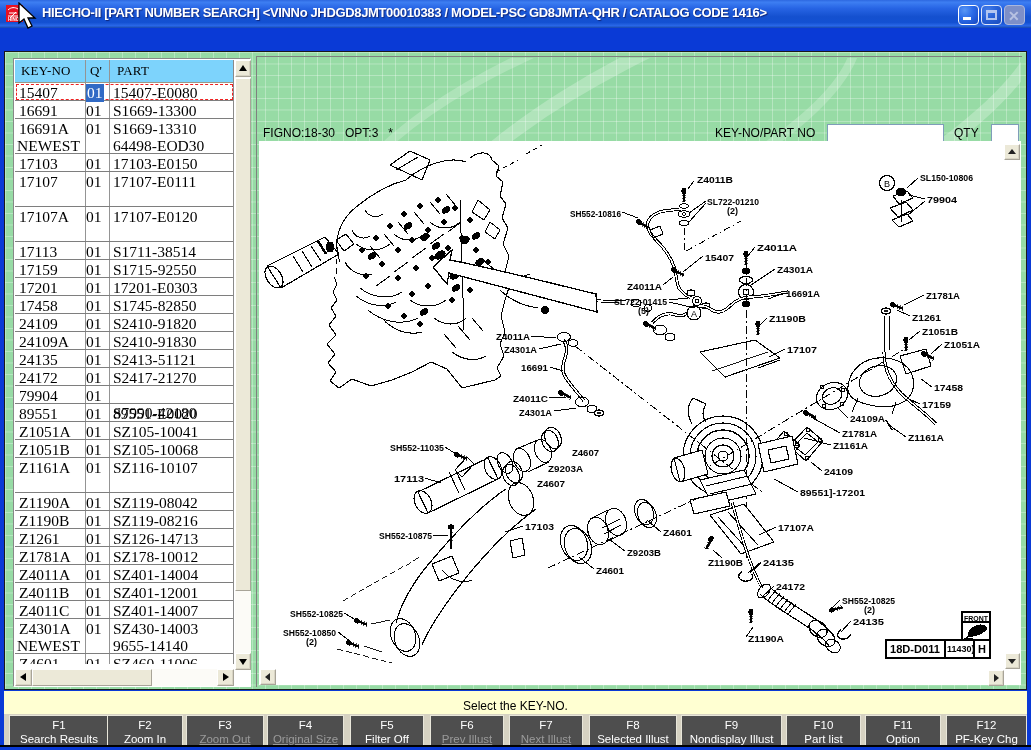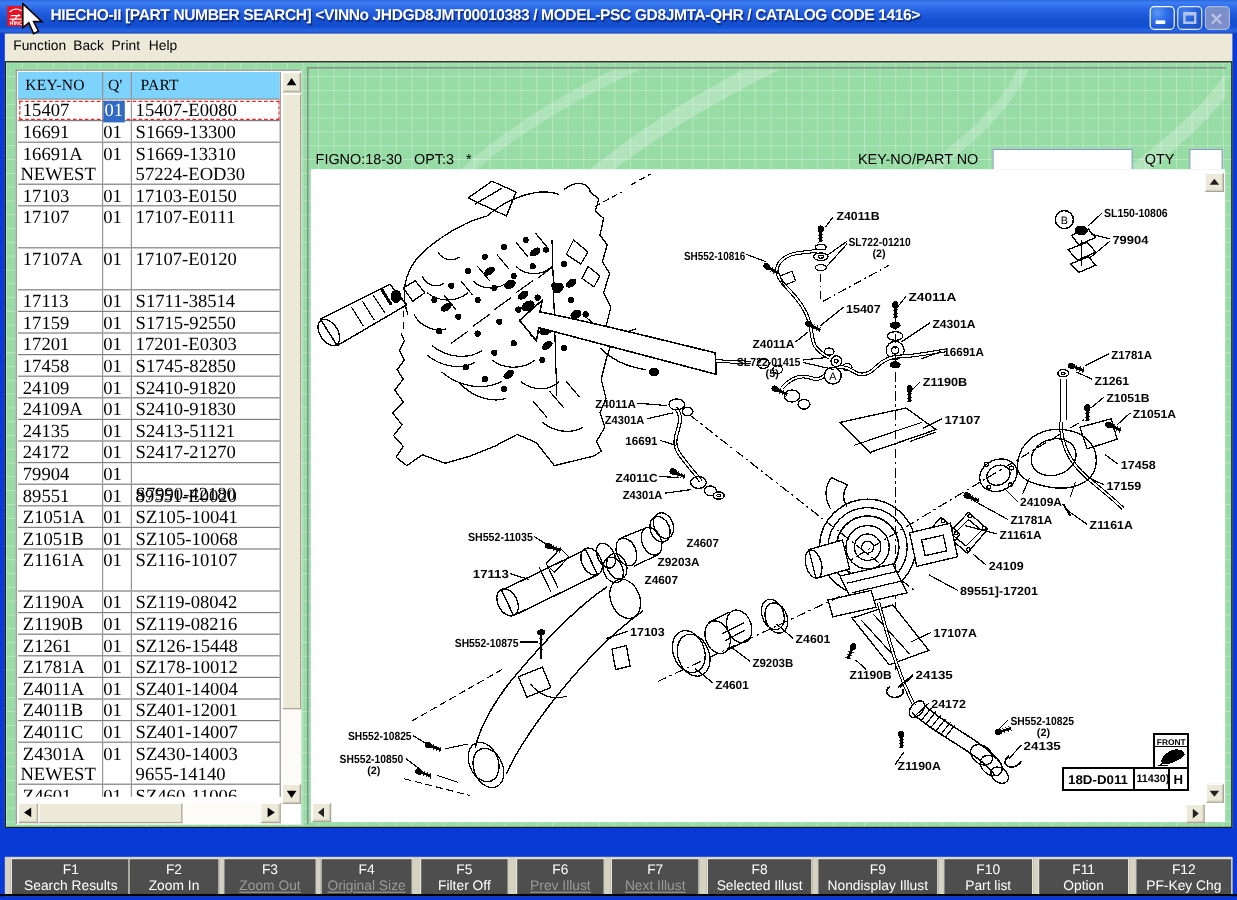--- a/index.html
+++ b/index.html
@@ -66,58 +66,52 @@
     <div class="tbtn" id="bmin">
         <div class="g"></div>
       </div>
     <div class="tbtn" id="bmax">
         <div class="g"></div>
       </div>
     <div class="tbtn" id="bclo">
         <div class="g">✕</div>
       </div>
   </div>
-  <div id="menu">
-    <span style="left:7px">Function</span>
-      <span style="left:57px">Back</span>
-      <span style="left:89px">Print</span>
-      <span style="left:120px">Help</span>
-  </div>
   <div id="content">
     <div id="lpanel">
       <div id="tbl">
           <div class="hdr">
             <span class="c1" style="top:3px;left:6px">KEY-NO</span>
             <span class="c2" style="top:3px;left:75px">Q'</span>
             <span class="c3" style="top:3px;left:102px">PART</span>
             <span class="vline1"></span>
             <span class="vline2"></span>
           </div>
           <div class="trow" style="top:23px;height:18px;outline:1.6px dashed #ee2222;outline-offset:-2px;"><span class="c1" style="top:1px">15407</span><span class="c2" style="top:1px;background:#316ac5;color:#fff;padding:0 1px">01</span><span class="c3" style="top:1px">15407-E0080</span><span class="vline1"></span><span class="vline2"></span></div>
           <div class="trow" style="top:41px;height:18px;"><span class="c1" style="top:1px">16691</span><span class="c2" style="top:1px">01</span><span class="c3" style="top:1px">S1669-13300</span><span class="vline1"></span><span class="vline2"></span></div>
-          <div class="trow" style="top:59px;height:35px;"><span class="c1" style="top:1px">16691A</span><span class="c1" style="top:18px;left:2px">NEWEST</span><span class="c2" style="top:1px">01</span><span class="c3" style="top:1px">S1669-13310</span><span class="c3" style="top:18px">57224-EOD30</span><span class="vline1"></span><span class="vline2"></span></div>
+          <div class="trow" style="top:59px;height:35px;"><span class="c1" style="top:1px">16691A</span><span class="c1" style="top:18px;left:2px">NEWEST</span><span class="c2" style="top:1px">01</span><span class="c3" style="top:1px">S1669-13310</span><span class="c3" style="top:18px">64498-EOD30</span><span class="vline1"></span><span class="vline2"></span></div>
           <div class="trow" style="top:94px;height:18px;"><span class="c1" style="top:1px">17103</span><span class="c2" style="top:1px">01</span><span class="c3" style="top:1px">17103-E0150</span><span class="vline1"></span><span class="vline2"></span></div>
           <div class="trow" style="top:112px;height:35px;"><span class="c1" style="top:1px">17107</span><span class="c2" style="top:1px">01</span><span class="c3" style="top:1px">17107-E0111</span><span class="vline1"></span><span class="vline2"></span></div>
           <div class="trow" style="top:147px;height:35px;"><span class="c1" style="top:1px">17107A</span><span class="c2" style="top:1px">01</span><span class="c3" style="top:1px">17107-E0120</span><span class="vline1"></span><span class="vline2"></span></div>
           <div class="trow" style="top:182px;height:18px;"><span class="c1" style="top:1px">17113</span><span class="c2" style="top:1px">01</span><span class="c3" style="top:1px">S1711-38514</span><span class="vline1"></span><span class="vline2"></span></div>
           <div class="trow" style="top:200px;height:18px;"><span class="c1" style="top:1px">17159</span><span class="c2" style="top:1px">01</span><span class="c3" style="top:1px">S1715-92550</span><span class="vline1"></span><span class="vline2"></span></div>
           <div class="trow" style="top:218px;height:18px;"><span class="c1" style="top:1px">17201</span><span class="c2" style="top:1px">01</span><span class="c3" style="top:1px">17201-E0303</span><span class="vline1"></span><span class="vline2"></span></div>
           <div class="trow" style="top:236px;height:18px;"><span class="c1" style="top:1px">17458</span><span class="c2" style="top:1px">01</span><span class="c3" style="top:1px">S1745-82850</span><span class="vline1"></span><span class="vline2"></span></div>
           <div class="trow" style="top:254px;height:18px;"><span class="c1" style="top:1px">24109</span><span class="c2" style="top:1px">01</span><span class="c3" style="top:1px">S2410-91820</span><span class="vline1"></span><span class="vline2"></span></div>
           <div class="trow" style="top:272px;height:18px;"><span class="c1" style="top:1px">24109A</span><span class="c2" style="top:1px">01</span><span class="c3" style="top:1px">S2410-91830</span><span class="vline1"></span><span class="vline2"></span></div>
           <div class="trow" style="top:290px;height:18px;"><span class="c1" style="top:1px">24135</span><span class="c2" style="top:1px">01</span><span class="c3" style="top:1px">S2413-51121</span><span class="vline1"></span><span class="vline2"></span></div>
           <div class="trow" style="top:308px;height:18px;"><span class="c1" style="top:1px">24172</span><span class="c2" style="top:1px">01</span><span class="c3" style="top:1px">S2417-21270</span><span class="vline1"></span><span class="vline2"></span></div>
           <div class="trow" style="top:326px;height:18px;"><span class="c1" style="top:1px">79904</span><span class="c2" style="top:1px">01</span><span class="c3" style="top:18px">S7990-42180</span><span class="vline1"></span><span class="vline2"></span></div>
           <div class="trow" style="top:344px;height:18px;"><span class="c1" style="top:1px">89551</span><span class="c2" style="top:1px">01</span><span class="c3" style="top:1px">89551-E0020</span><span class="vline1"></span><span class="vline2"></span></div>
           <div class="trow" style="top:362px;height:18px;"><span class="c1" style="top:1px">Z1051A</span><span class="c2" style="top:1px">01</span><span class="c3" style="top:1px">SZ105-10041</span><span class="vline1"></span><span class="vline2"></span></div>
           <div class="trow" style="top:380px;height:18px;"><span class="c1" style="top:1px">Z1051B</span><span class="c2" style="top:1px">01</span><span class="c3" style="top:1px">SZ105-10068</span><span class="vline1"></span><span class="vline2"></span></div>
           <div class="trow" style="top:398px;height:35px;"><span class="c1" style="top:1px">Z1161A</span><span class="c2" style="top:1px">01</span><span class="c3" style="top:1px">SZ116-10107</span><span class="vline1"></span><span class="vline2"></span></div>
           <div class="trow" style="top:433px;height:18px;"><span class="c1" style="top:1px">Z1190A</span><span class="c2" style="top:1px">01</span><span class="c3" style="top:1px">SZ119-08042</span><span class="vline1"></span><span class="vline2"></span></div>
           <div class="trow" style="top:451px;height:18px;"><span class="c1" style="top:1px">Z1190B</span><span class="c2" style="top:1px">01</span><span class="c3" style="top:1px">SZ119-08216</span><span class="vline1"></span><span class="vline2"></span></div>
-          <div class="trow" style="top:469px;height:18px;"><span class="c1" style="top:1px">Z1261</span><span class="c2" style="top:1px">01</span><span class="c3" style="top:1px">SZ126-15448</span><span class="vline1"></span><span class="vline2"></span></div>
+          <div class="trow" style="top:469px;height:18px;"><span class="c1" style="top:1px">Z1261</span><span class="c2" style="top:1px">01</span><span class="c3" style="top:1px">SZ126-14713</span><span class="vline1"></span><span class="vline2"></span></div>
           <div class="trow" style="top:487px;height:18px;"><span class="c1" style="top:1px">Z1781A</span><span class="c2" style="top:1px">01</span><span class="c3" style="top:1px">SZ178-10012</span><span class="vline1"></span><span class="vline2"></span></div>
           <div class="trow" style="top:505px;height:18px;"><span class="c1" style="top:1px">Z4011A</span><span class="c2" style="top:1px">01</span><span class="c3" style="top:1px">SZ401-14004</span><span class="vline1"></span><span class="vline2"></span></div>
           <div class="trow" style="top:523px;height:18px;"><span class="c1" style="top:1px">Z4011B</span><span class="c2" style="top:1px">01</span><span class="c3" style="top:1px">SZ401-12001</span><span class="vline1"></span><span class="vline2"></span></div>
           <div class="trow" style="top:541px;height:18px;"><span class="c1" style="top:1px">Z4011C</span><span class="c2" style="top:1px">01</span><span class="c3" style="top:1px">SZ401-14007</span><span class="vline1"></span><span class="vline2"></span></div>
           <div class="trow" style="top:559px;height:35px;"><span class="c1" style="top:1px">Z4301A</span><span class="c1" style="top:18px;left:2px">NEWEST</span><span class="c2" style="top:1px">01</span><span class="c3" style="top:1px">SZ430-14003</span><span class="c3" style="top:18px">9655-14140</span><span class="vline1"></span><span class="vline2"></span></div>
           <div class="trow" style="top:594px;height:18px;"><span class="c1" style="top:1px">Z4601</span><span class="c2" style="top:1px">01</span><span class="c3" style="top:1px">SZ460-11006</span><span class="vline1"></span><span class="vline2"></span></div>
         </div>
       <div id="tvs">
           <div class="sbtn" style="left:0;top:0;width:16px;height:17px"></div>
           <svg style="position:absolute;left:0;top:0" width="16" height="17">
@@ -551,20 +545,21 @@
 <svg style="position:absolute;left:1px;top:528px" width="16" height="16">
             <polygon points="5,8 10,4 10,12" fill="#222"></polygon>
           </svg>
 <div class="sbtn" style="left:729px;top:529px;width:16px;height:16px"></div>
 <svg style="position:absolute;left:729px;top:529px" width="16" height="16">
             <polygon points="11,8 6,4 6,12" fill="#222"></polygon>
           </svg>
       </div>
     </div>
   </div>
+  <div id="status">Select the KEY-NO.</div>
   <div id="fkeys">
       <div class="fk" style="left:5px;width:100px">F1<br><span class="">Search Results</span></div>
       <div class="fk" style="left:103px;width:76px">F2<br><span class="">Zoom In</span></div>
       <div class="fk" style="left:182px;width:78px">F3<br><span class="dim">Zoom Out</span></div>
       <div class="fk" style="left:263px;width:77px">F4<br><span class="dim">Original Size</span></div>
       <div class="fk" style="left:346px;width:74px">F5<br><span class="">Filter Off</span></div>
       <div class="fk" style="left:426px;width:74px">F6<br><span class="dim">Prev Illust</span></div>
       <div class="fk" style="left:505px;width:74px">F7<br><span class="dim">Next Illust</span></div>
       <div class="fk" style="left:585px;width:88px">F8<br><span class="">Selected Illust</span></div>
       <div class="fk" style="left:677px;width:101px">F9<br><span class="">Nondisplay Illust</span></div>

